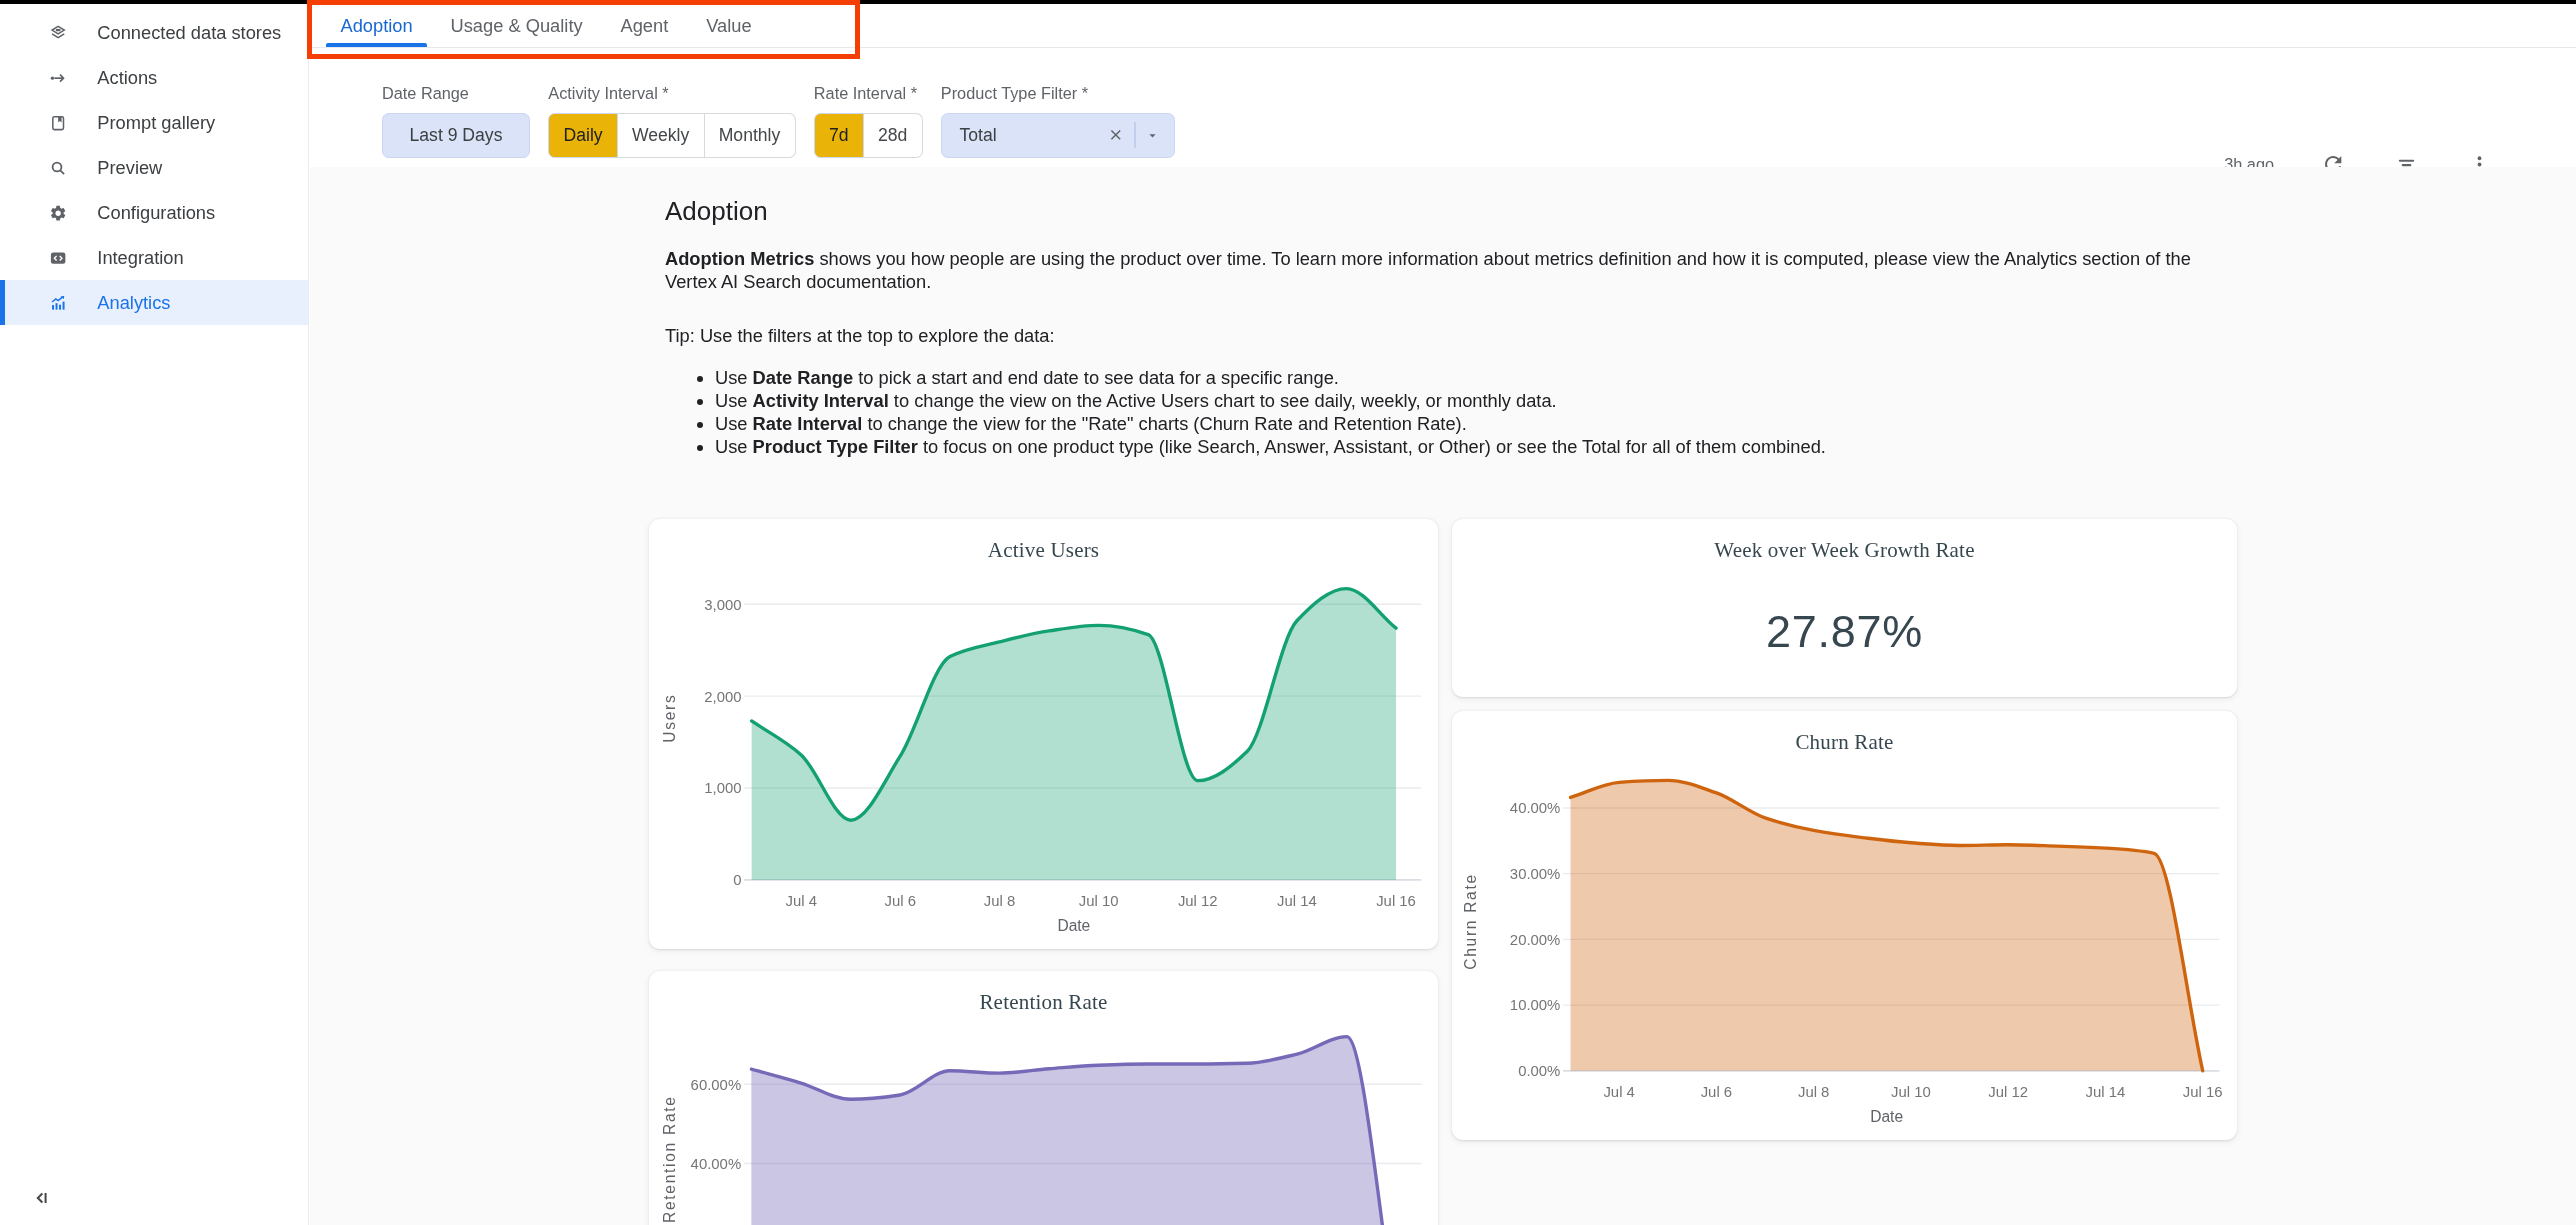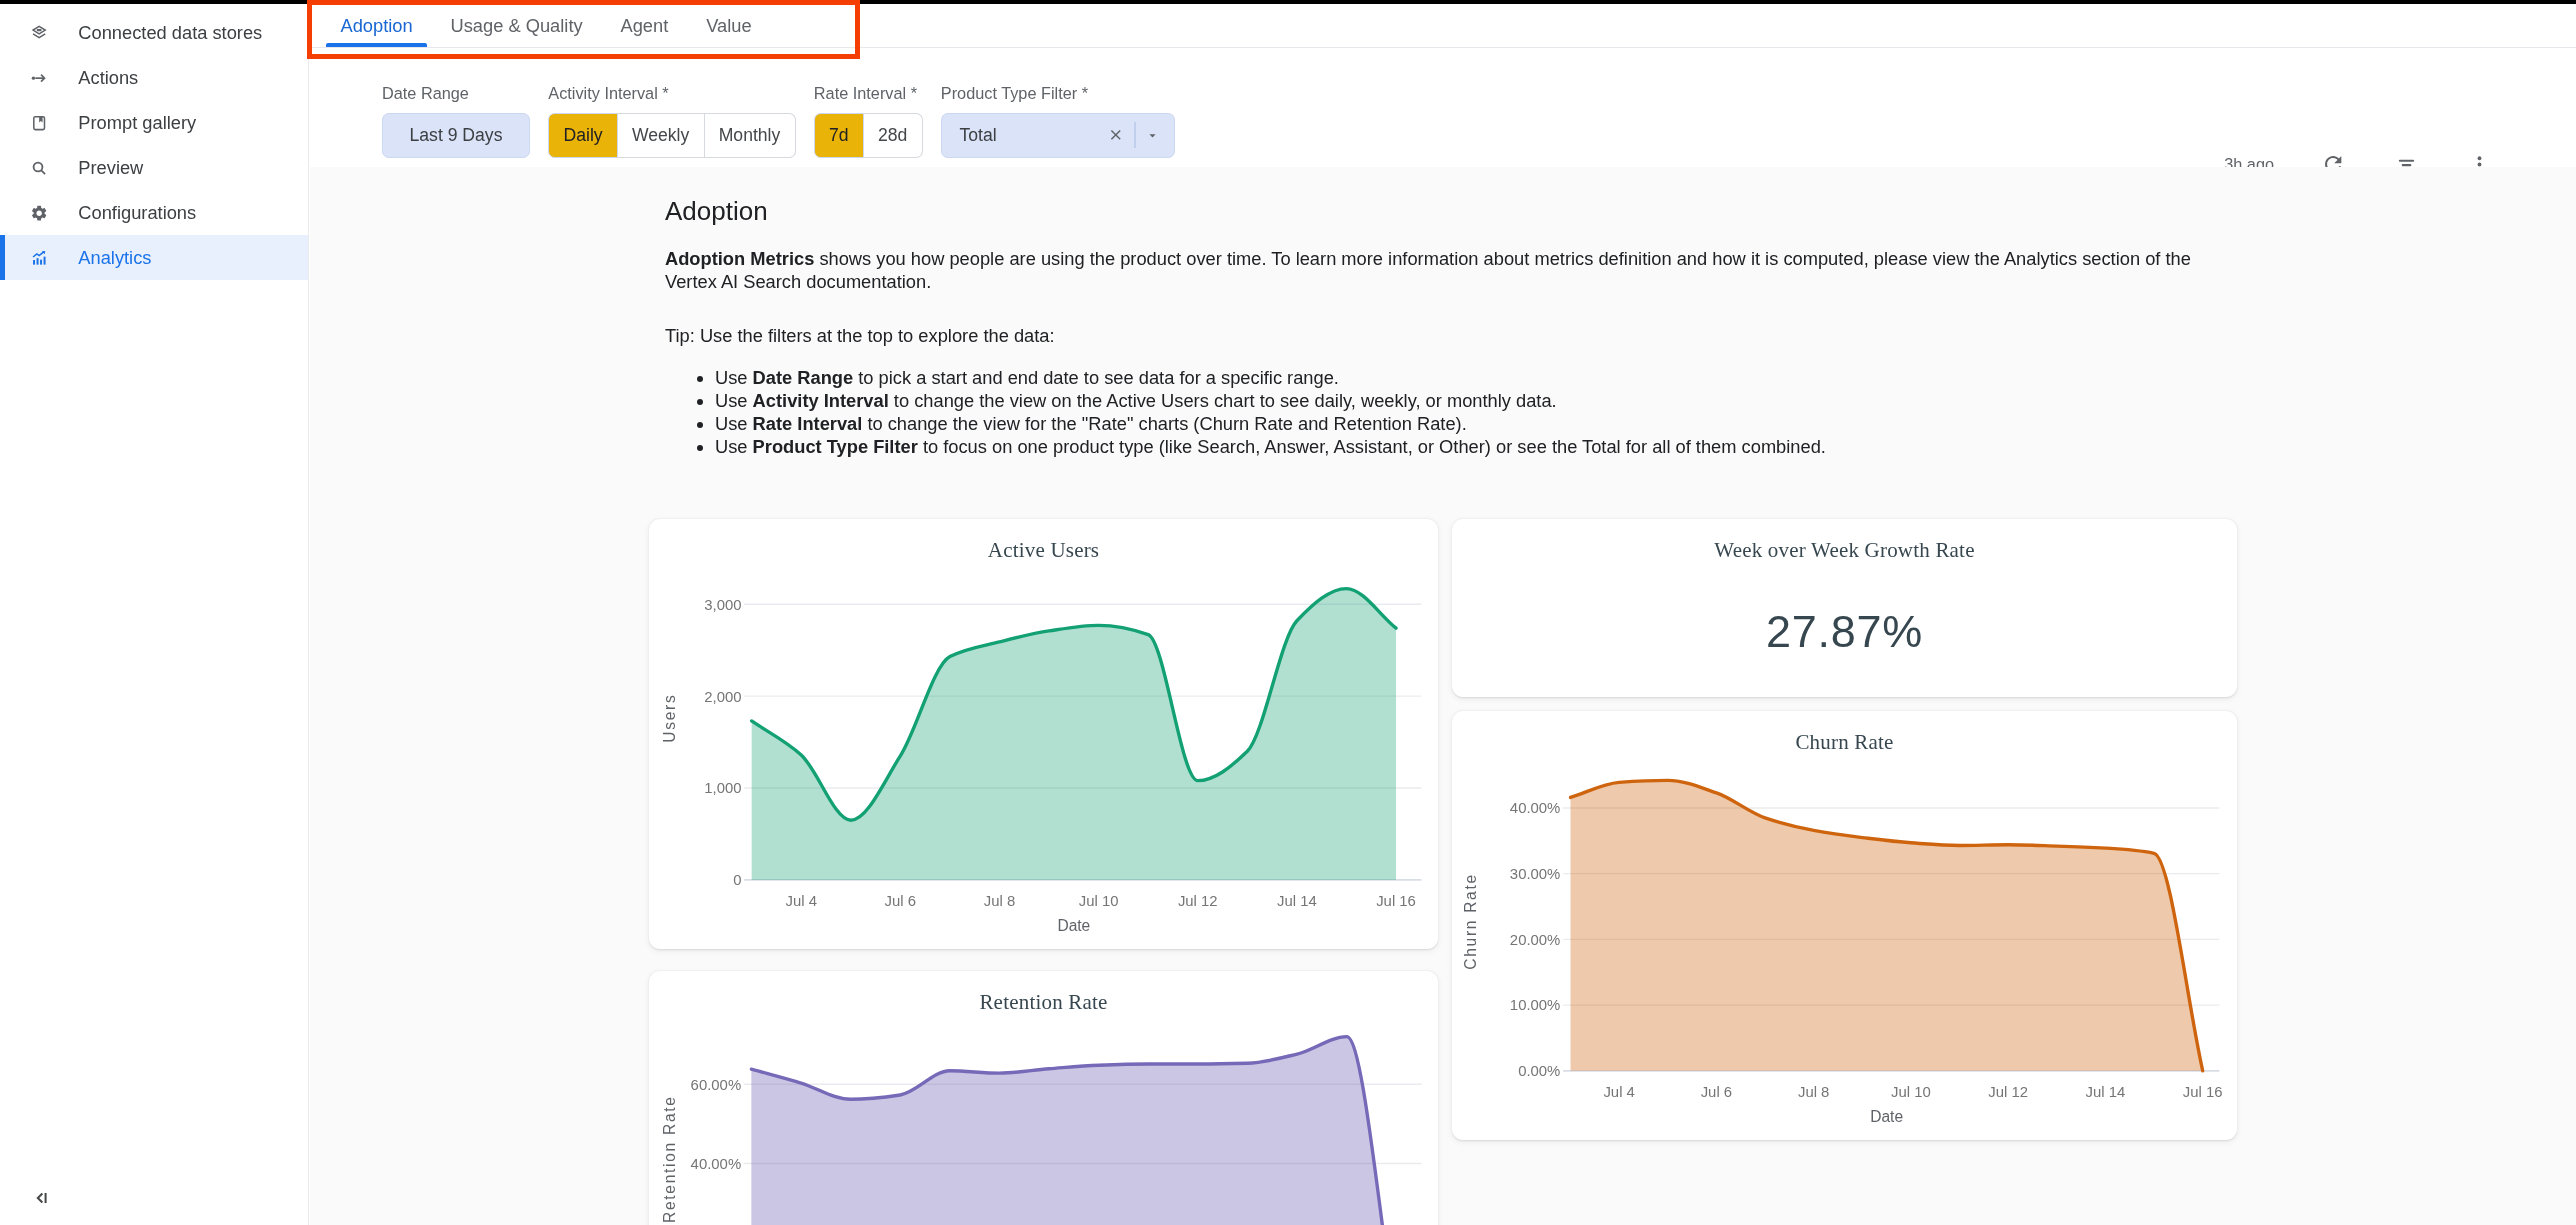--- a/index.html
+++ b/index.html
@@ -5,21 +5,21 @@
   html,body{margin:0;padding:0;}
   body{
     width:2576px;height:1226px;overflow:hidden;background:#fff;
     font-family:"Liberation Sans",sans-serif;color:#202124;position:relative;
     -webkit-font-smoothing:antialiased;
   }
   .top-strip{position:absolute;left:0;top:0;width:2576px;height:4.1px;background:#000;z-index:40;}
   
   .sidebar{position:absolute;left:0;top:0;width:308px;height:100%;background:#fff;border-right:1.4px solid #e9ebee;z-index:10;}
   .sidebar-nav{padding-top:10.2px;}
-  .sb-item{position:relative;height:45px;display:flex;align-items:center;padding-left:30px;cursor:pointer;}
+  .sb-item{position:relative;height:45px;display:flex;align-items:center;padding-left:49px;cursor:pointer;}
   .sb-item .sb-icon{width:18.3px;height:18.3px;flex:0 0 18.3px;display:flex;align-items:center;justify-content:center;}
   .sb-item .sb-label{margin-left:30px;font-size:18.3px;color:#3c4043;white-space:nowrap;}
   .sb-item svg{width:18.3px;height:18.3px;}
   .sb-item.selected{background:#e8f0fe;}
   .sb-item.selected::before{content:"";position:absolute;left:0;top:0;width:4.7px;height:100%;background:#1a73e8;}
   .sb-item.selected .sb-label{color:#1a73e8;font-weight:500;}
   .collapse-btn{position:absolute;left:27px;top:1184px;width:27px;height:27px;display:flex;align-items:center;justify-content:center;cursor:pointer;}
   
   .main{position:absolute;left:310px;top:4.1px;right:0;bottom:0;background:#fff;}
   .tabs-row{position:absolute;left:0;top:0;right:0;height:43px;background:#fff;border-bottom:1.4px solid #e6e8eb;display:flex;align-items:stretch;padding-left:16.3px;}
@@ -111,20 +111,29 @@
       </span>
       <span class="sb-label">Preview</span>
     </div>
     <div class="sb-item">
       <span class="sb-icon">
         <svg viewBox="0 0 24 24" fill="#5f6368">
             <path d="M19.14 12.94c.04-.3.06-.61.06-.94s-.02-.64-.07-.94l2.03-1.58c.18-.14.23-.41.12-.61l-1.92-3.32c-.12-.22-.37-.29-.59-.22l-2.39.96c-.5-.38-1.03-.7-1.62-.94l-.36-2.54c-.04-.24-.24-.41-.48-.41h-3.84c-.24 0-.43.17-.47.41l-.36 2.54c-.59.24-1.13.57-1.62.94l-2.39-.96c-.22-.08-.47 0-.59.22L2.74 8.87c-.12.21-.08.47.12.61l2.03 1.58c-.05.3-.09.63-.09.94s.02.64.07.94l-2.03 1.58c-.18.14-.23.41-.12.61l1.92 3.32c.12.22.37.29.59.22l2.39-.96c.5.38 1.03.7 1.62.94l.36 2.54c.05.24.24.41.48.41h3.84c.24 0 .44-.17.47-.41l.36-2.54c.59-.24 1.13-.56 1.62-.94l2.39.96c.22.08.47 0 .59-.22l1.92-3.32c.12-.22.07-.47-.12-.61l-2.01-1.58zM12 15.6c-1.98 0-3.6-1.62-3.6-3.6s1.62-3.6 3.6-3.6 3.6 1.62 3.6 3.6-1.62 3.6-3.6 3.6z"></path>
           </svg>
       </span>
       <span class="sb-label">Configurations</span>
+    </div>
+    <div class="sb-item">
+      <span class="sb-icon">
+        <svg viewBox="0 0 24 24">
+            <rect x="2.5" y="4.5" width="19" height="15" rx="3" fill="#5f6368"></rect>
+            <path d="M10 9l-3 3 3 3M14 9l3 3-3 3" stroke="#fff" stroke-width="1.8" fill="none"></path>
+          </svg>
+      </span>
+      <span class="sb-label">Integration</span>
     </div>
     <div class="sb-item selected">
       <span class="sb-icon">
         <svg viewBox="0 0 24 24">
             <g fill="#1a73e8">
               <rect x="4" y="14.5" width="2.6" height="6"></rect>
               <rect x="8.6" y="12" width="2.6" height="8.5"></rect>
               <rect x="13.2" y="14" width="2.6" height="6.5"></rect>
               <rect x="17.8" y="10" width="2.6" height="10.5"></rect>
             </g>

